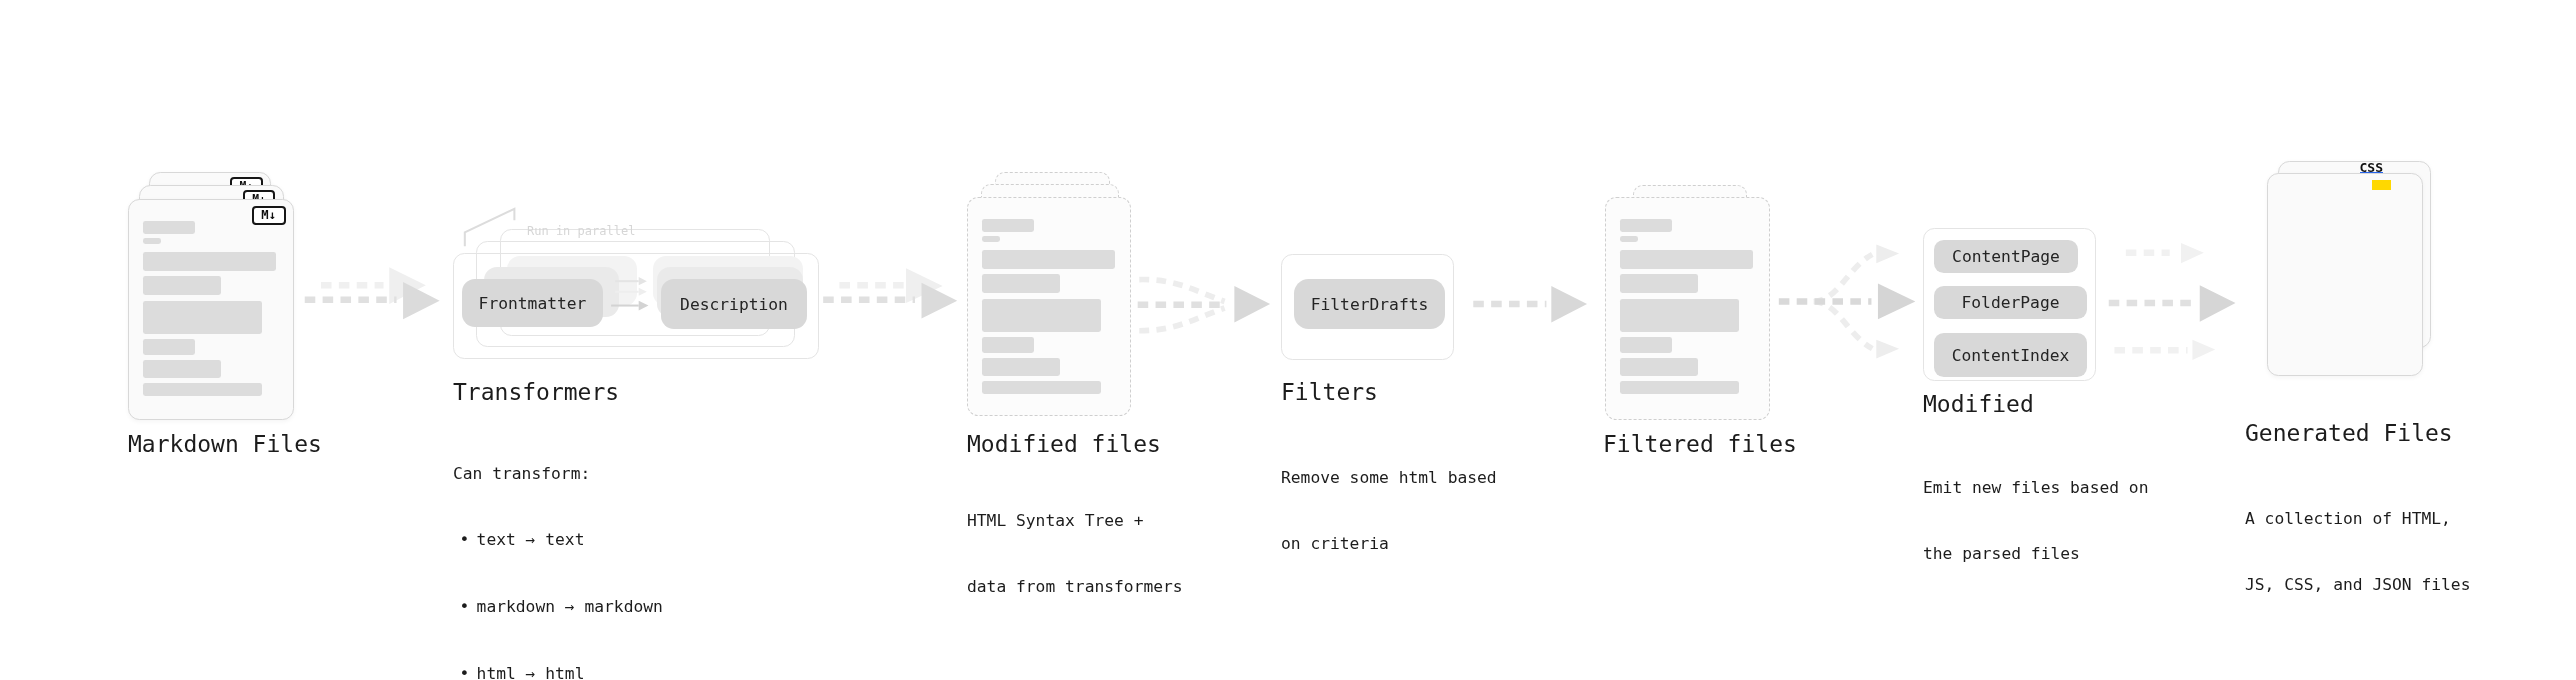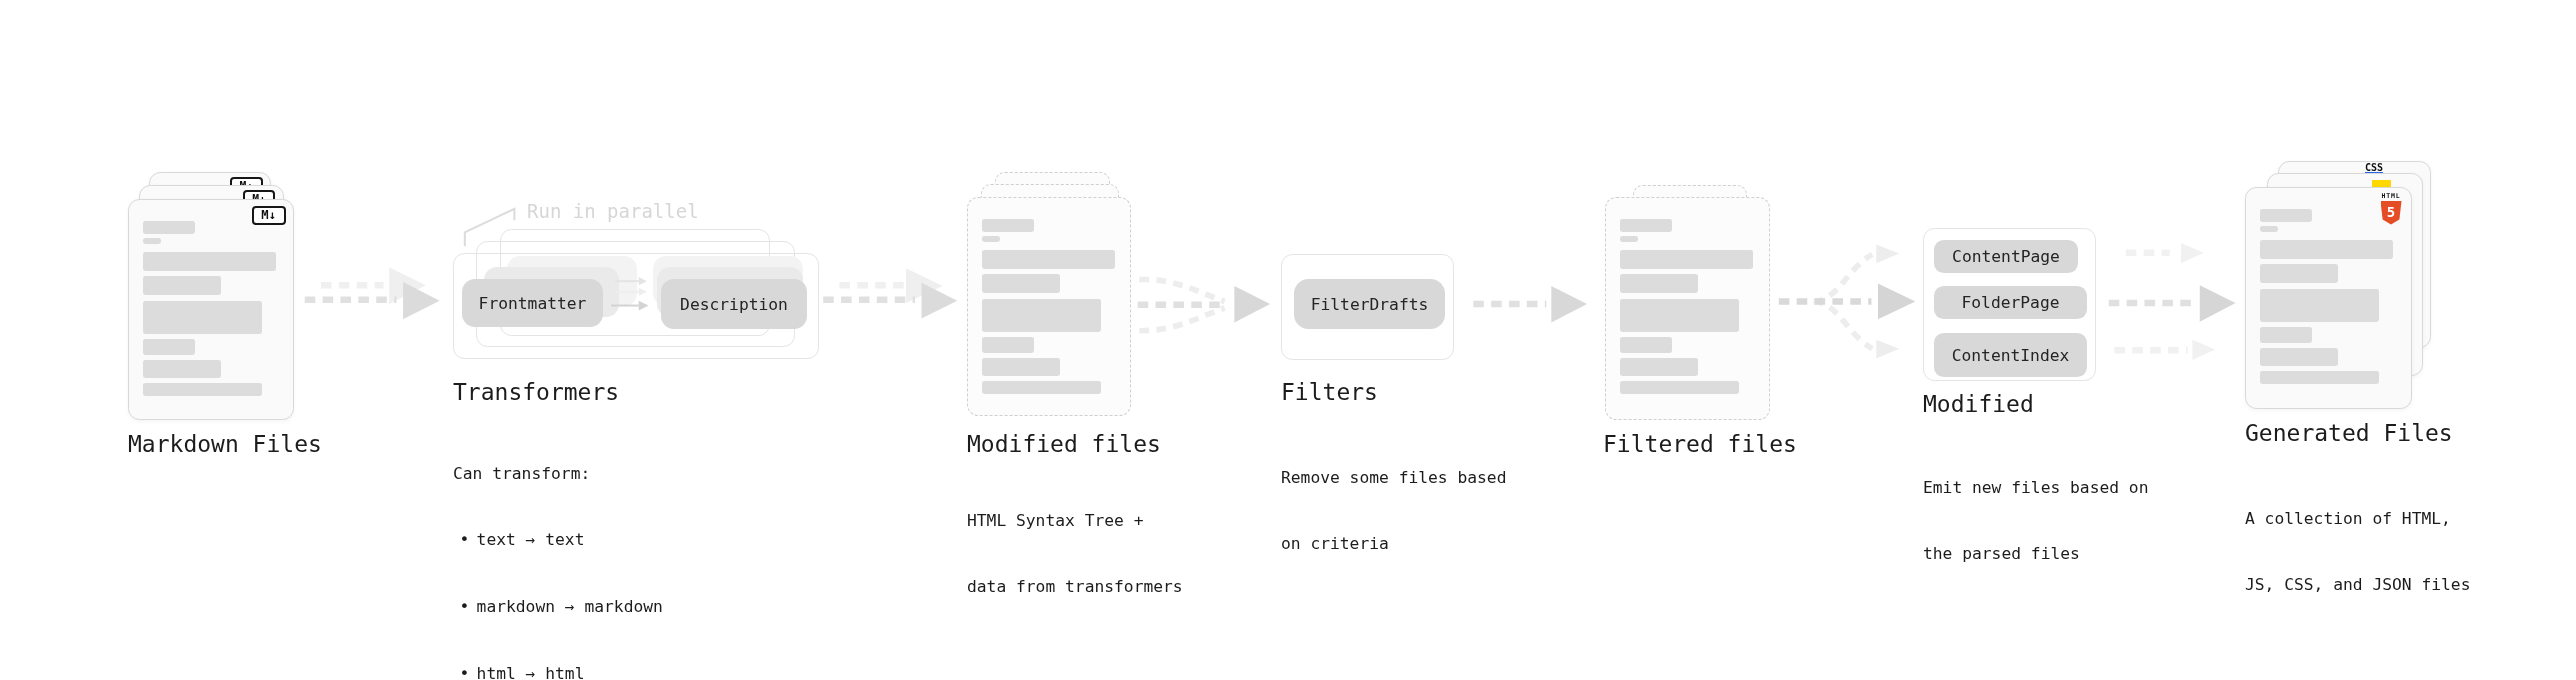--- a/index.html
+++ b/index.html
@@ -23,21 +23,21 @@
   .s5{width:119px;height:33px;margin-bottom:5.7px;}
   .s6{width:52px;height:15.4px;margin-bottom:4.9px;}
   .s7{width:78px;height:18.7px;margin-bottom:4.9px;}
   .s8{width:119px;height:13px;}
 
   
   .md-badge{position:absolute;right:7.3px;top:5.7px;width:34px;height:19.5px;border:2px solid #161616;
             border-radius:4.1px;background:#fff;color:#111;font-weight:bold;font-size:12.2px;
             display:flex;align-items:center;justify-content:center;box-sizing:border-box;}
   .md-badge.sm{top:4.1px;width:32.5px;height:18px;font-size:11.4px;}
-  .css-badge{position:absolute;right:47px;top:2.4px;font-size:10px;font-weight:bold;color:#111;
+  .css-badge{position:absolute;right:47px;top:2.4px;font-size:13px;font-weight:bold;color:#111;
              line-height:8.1px;border-bottom:2.4px solid var(--css-blue,#2765ec);}
   .js-badge{position:absolute;right:31px;top:5.7px;width:19.5px;height:9.8px;background:var(--js-yellow,#ffd800);}
   .html5-badge{position:absolute;right:9px;top:4.9px;width:22px;text-align:center;}
   .html5-badge .word{font-size:6.5px;font-weight:bold;letter-spacing:0.8px;color:#111;display:block;line-height:7.3px;}
   .shield{width:21px;height:23.6px;margin:0.8px auto 0;background:var(--html5-orange,#e44d26);
           clip-path:polygon(0 0,100% 0,90% 79%,50% 100%,10% 79%);
           color:#fff;font-size:14px;font-weight:bold;line-height:22px;text-align:center;}
 
   
   .outline{position:absolute;box-sizing:border-box;border:1.6px solid #e4e4e4;border-radius:11.4px;background:transparent;}
@@ -48,21 +48,21 @@
         justify-content:center;font-size:16.3px;color:#242424;z-index:2;}
   .ebtn{position:absolute;background:#d8d8d8;border-radius:9.8px;display:flex;align-items:center;
         justify-content:center;font-size:16.3px;color:#242424;z-index:2;}
 
   
   .title{position:absolute;font-size:23px;line-height:24.4px;white-space:pre;color:var(--text,#1c1c1c);}
   .desc{position:absolute;font-size:16.3px;line-height:22px;white-space:pre;color:var(--text,#1c1c1c);}
   .desc .row{padding-left:6.5px;}
   .desc .bt{margin-left:7.3px;}
   .tdesc{line-height:22.3px;}
-  .annotation{position:absolute;font-size:19px;color:var(--muted-annotation,#d6d6d6);white-space:pre;}
+  .annotation{position:absolute;font-size:12px;color:var(--muted-annotation,#d6d6d6);white-space:pre;margin-top:24px;}
 </style>
 </head>
 <body>
 
 <svg class="arrows" width="2576" height="681" viewBox="0 0 3170 838">
   <g>
     <path d="M395 351 H472" fill="none" stroke="#f0f0f0" stroke-width="8" stroke-dasharray="13 9"></path>
     <polygon points="479,329 479,374 524,351" fill="#efefef"></polygon>
     <path d="M375 369 H488" fill="none" stroke="#e0e0e0" stroke-width="8" stroke-dasharray="13 9"></path>
     <polygon points="496,347 496,393 541,370" fill="#dbdbdb"></polygon>
@@ -172,21 +172,21 @@
   <div>HTML Syntax Tree +</div>
   <div>data from transformers</div>
 </div>
 
 <div>
   <div class="outline" style="left:1281px;top:254px;width:173px;height:106px"></div>
   <div class="gbtn" style="left:1294px;top:279px;width:151px;height:50px;border-radius:14.6px">FilterDrafts</div>
 </div>
 <div class="title" style="left:1281px;top:380px">Filters</div>
 <div class="desc" style="left:1281px;top:423px">
-  <div>Remove some files based</div>
+  <div>Remove some html based</div>
   <div>on criteria</div>
 </div>
 
 <div>
   <div class="tab" style="left:1633px;top:185px;width:114px;height:23px"></div>
   <div class="doc-card dashed" style="left:1605px;top:197px;width:165px;height:223px">
     <div class="skel s1"></div>
     <div class="skel s2"></div>
     <div class="skel s3"></div>
     <div class="skel s4"></div>
@@ -210,33 +210,19 @@
   <div>the parsed files</div>
 </div>
 
 <div class="abs" style="left:2245px;top:161px;width:191px;height:252px">
   <div class="doc-card solid" style="left:33px;top:0;width:153px;height:187px">
     <div class="css-badge">CSS</div>
   </div>
   <div class="doc-card solid" style="left:22px;top:12.2px;width:156px;height:203px">
     <div class="js-badge"></div>
   </div>
-  <div class="doc-card solid" style="left:0;top:26px;width:167px;height:222px">
-    <div class="html5-badge">
-      <span class="word">HTML</span>
-      <div class="shield">5</div>
-    </div>
-    <div class="skel s1"></div>
-    <div class="skel s2"></div>
-    <div class="skel s3"></div>
-    <div class="skel s4"></div>
-    <div class="skel s5"></div>
-    <div class="skel s6"></div>
-    <div class="skel s7"></div>
-    <div class="skel s8"></div>
-  </div>
 </div>
 <div class="title" style="left:2245px;top:421px">Generated Files</div>
 <div class="desc" style="left:2245px;top:464px">
   <div>A collection of HTML,</div>
   <div>JS, CSS, and JSON files</div>
 </div>
 
 
 </body></html>

